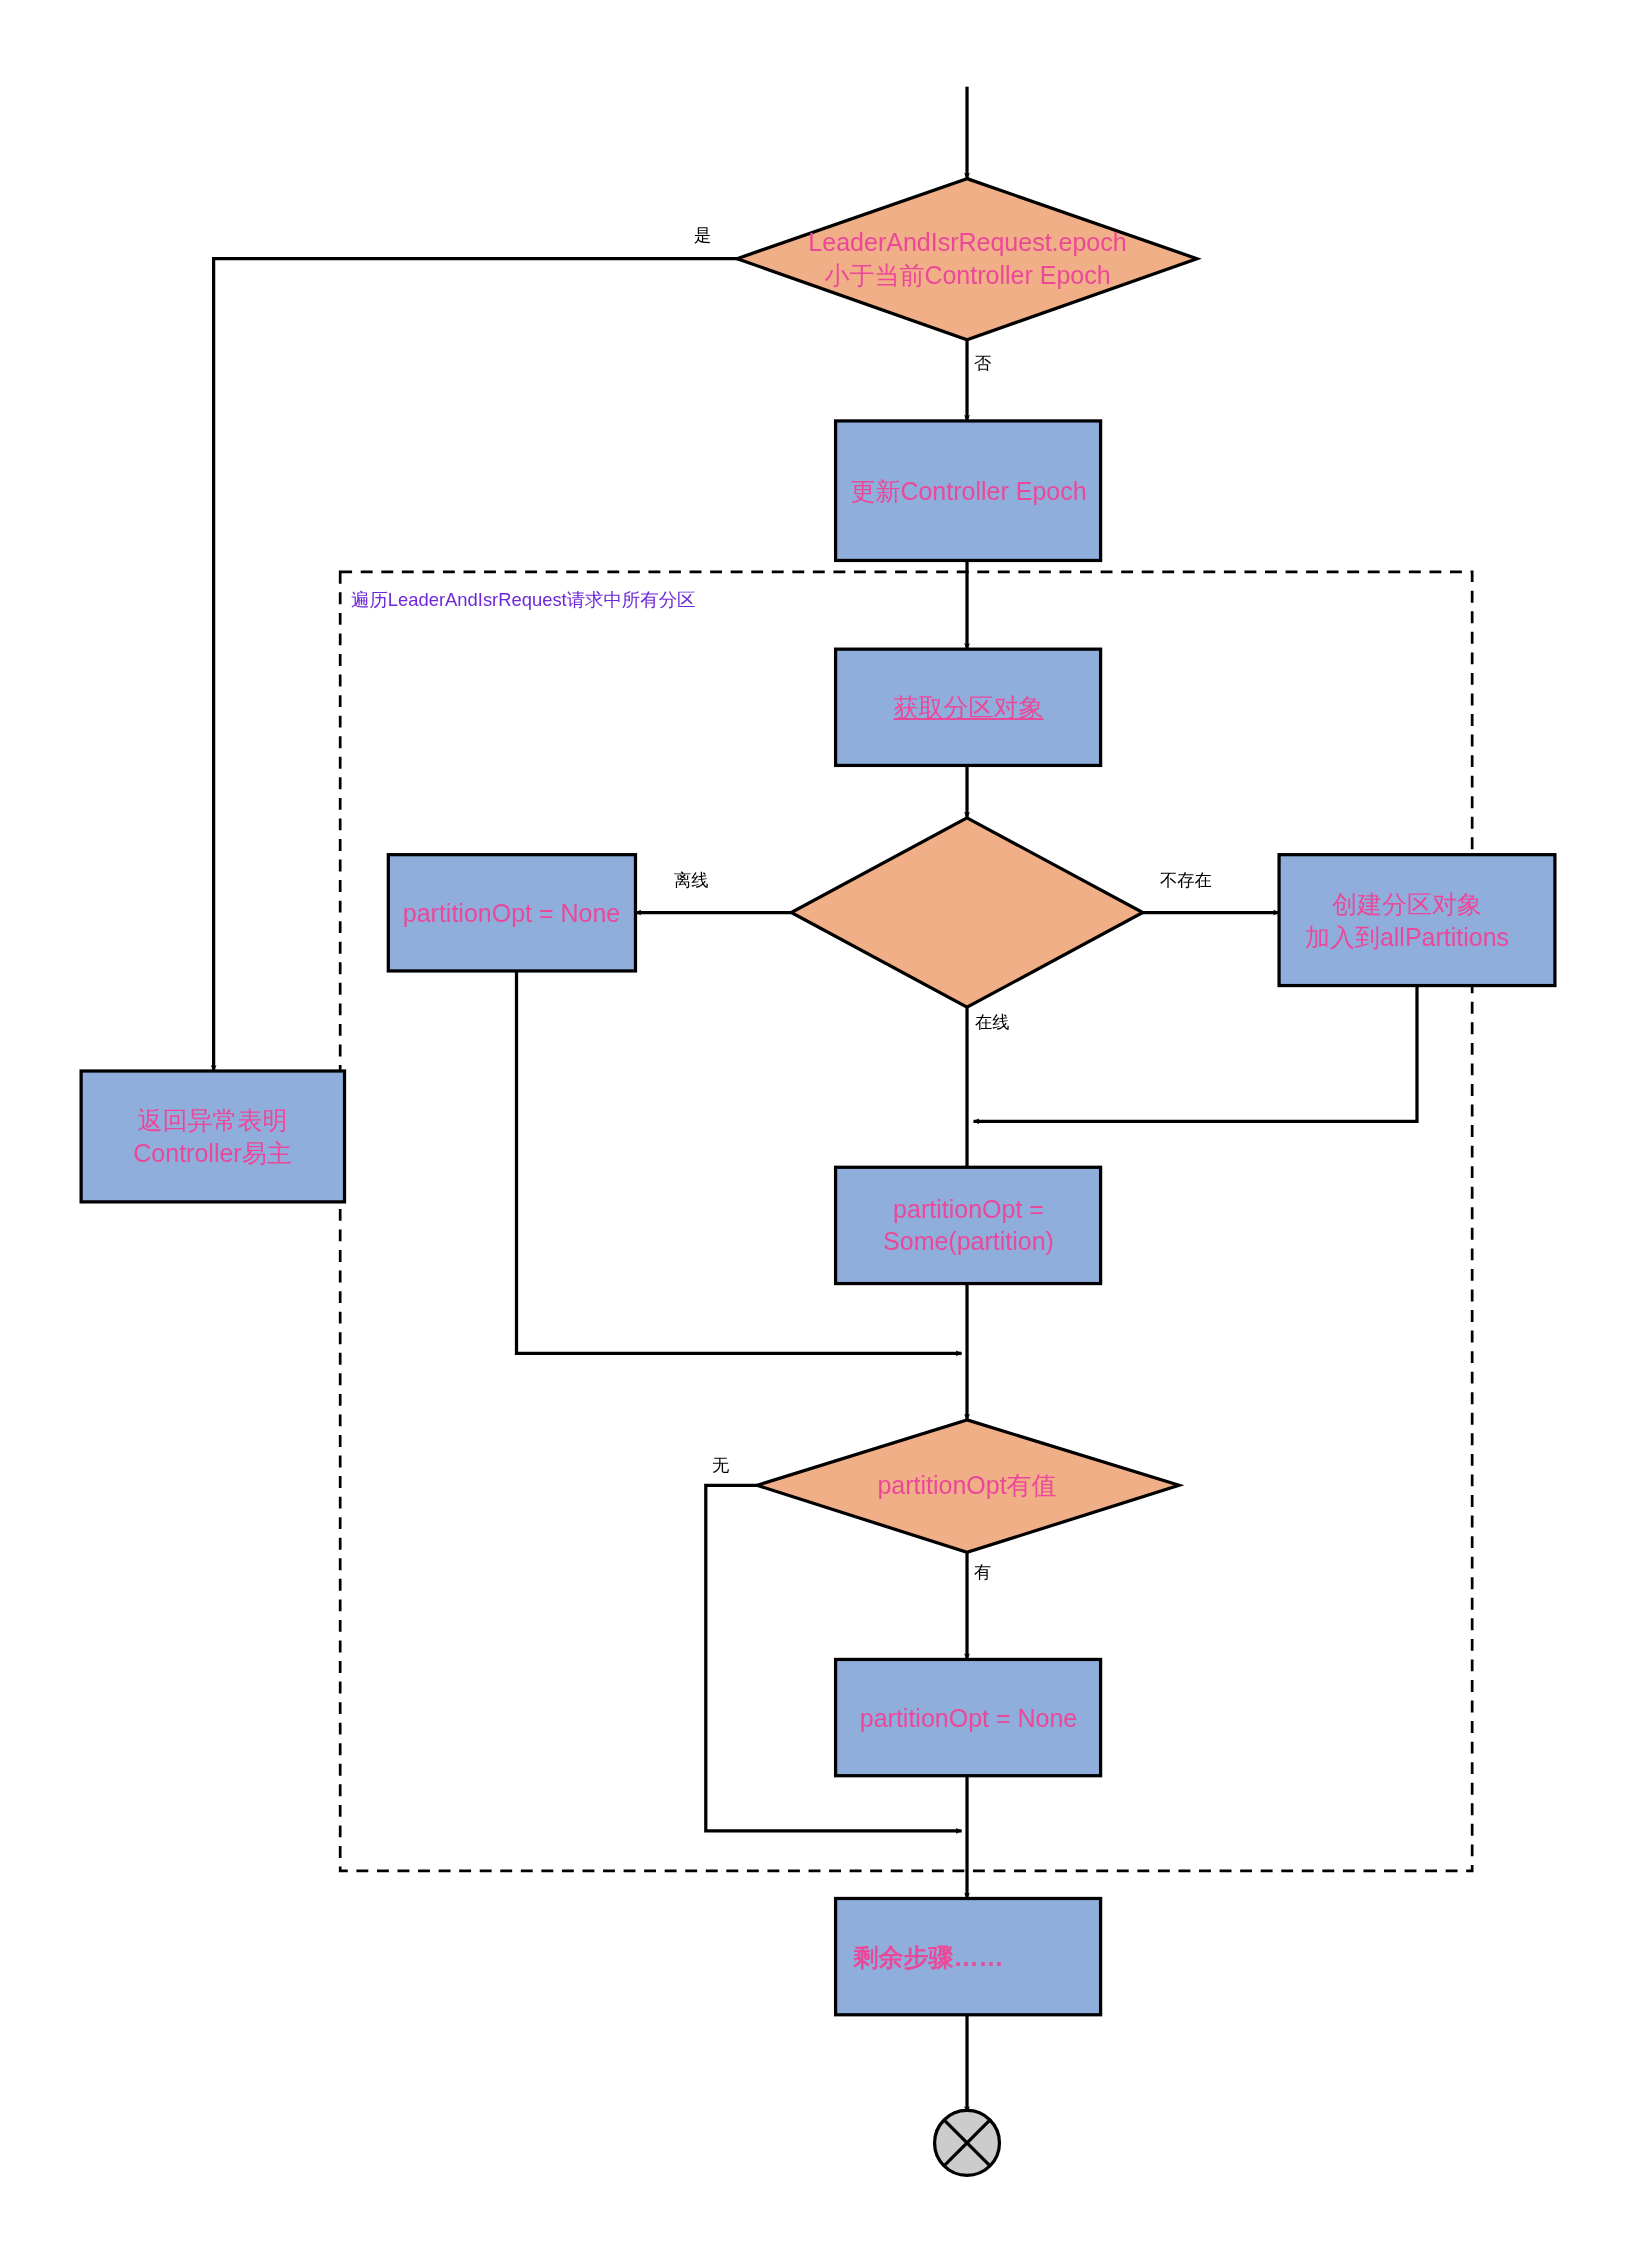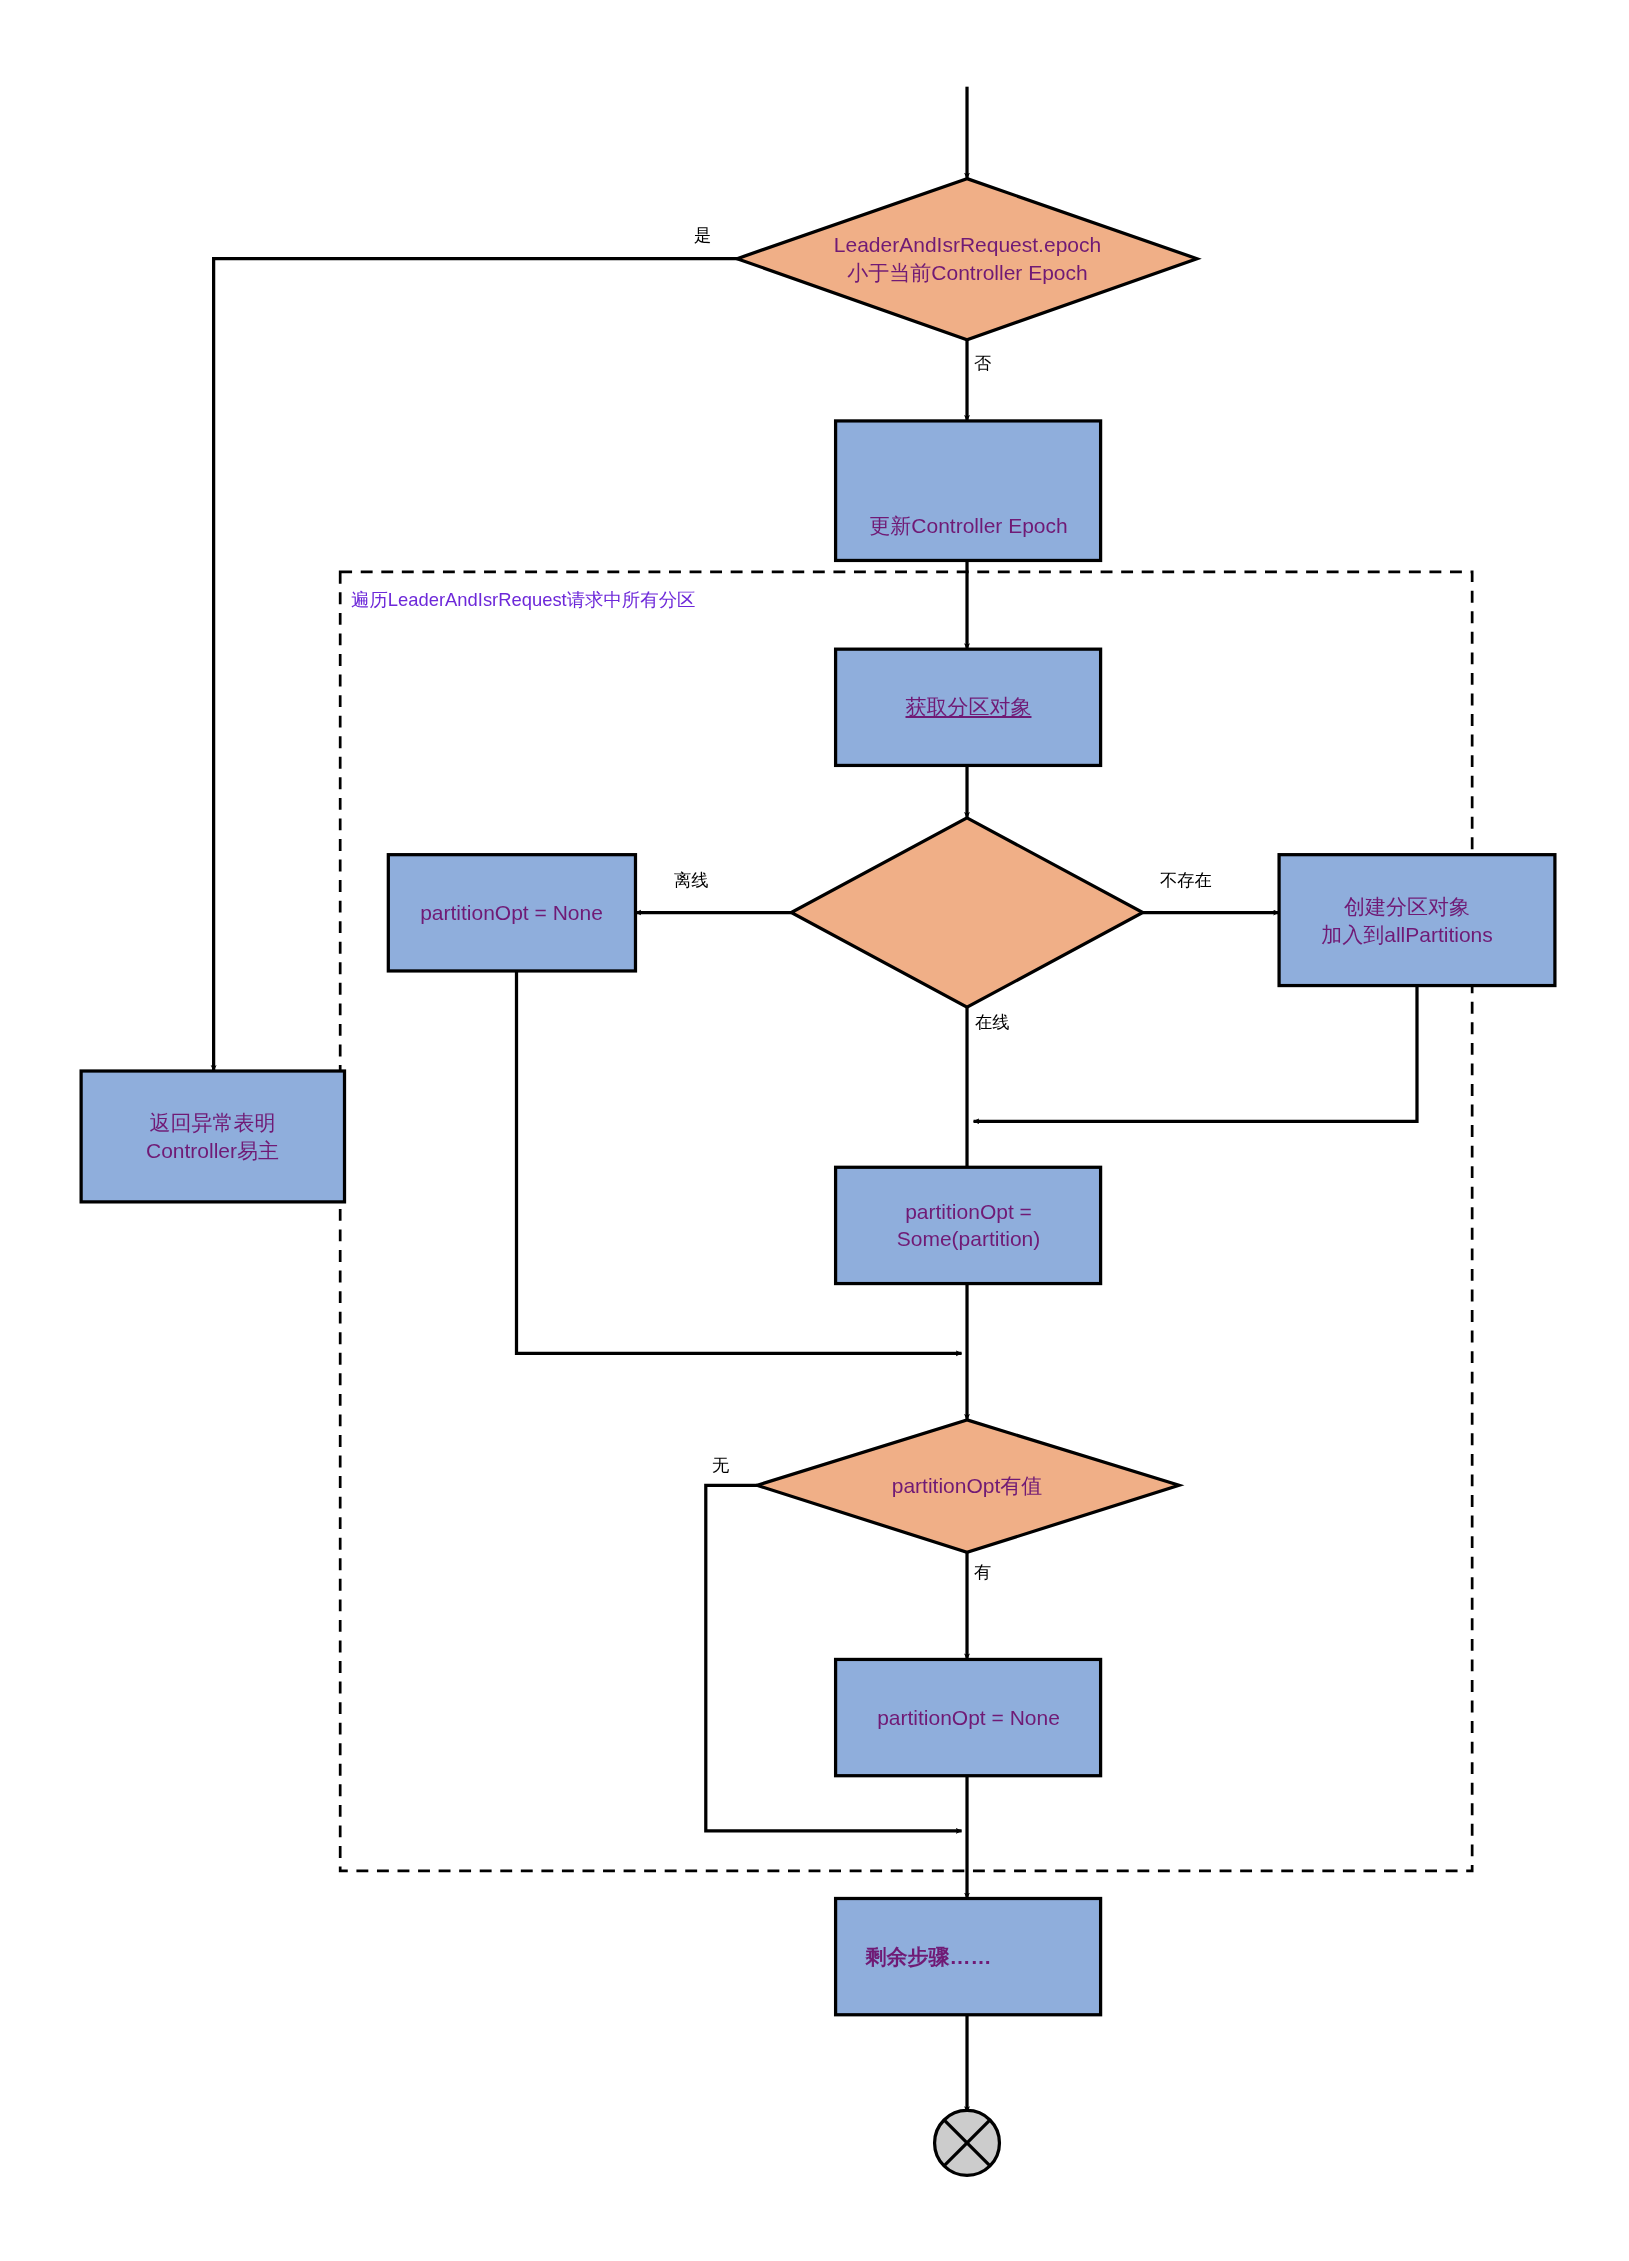--- a/index.html
+++ b/index.html
@@ -21,22 +21,22 @@
     left: 0;
     width: 1629px;
     height: 2261px;
   }
   .node-label {
     position: absolute;
     display: flex;
     align-items: center;
     justify-content: center;
     text-align: center;
-    color: #701a75;
-    font-size: 21px;
+    color: #ec4899;
+    font-size: 25px;
     line-height: 1.30;
     white-space: pre-line;
     pointer-events: none;
   }
   .edge-label {
     position: absolute;
     color: #000000;
     font-size: 17.3px;
     line-height: 1.1;
     white-space: nowrap;
@@ -120,21 +120,21 @@
       <line x1="1745" y1="3919" x2="1831" y2="4005" stroke="#000000" stroke-width="6"></line>
       <line x1="1831" y1="3919" x2="1745" y2="4005" stroke="#000000" stroke-width="6"></line>
     </g>
   </svg>
 
   <div class="group-label" style="left:351px; top:590px;">遍历LeaderAndIsrRequest请求中所有分区</div>
 
   <div class="node-label" style="left:774px; top:211px; width:387px; height:95px;">LeaderAndIsrRequest.epoch
 小于当前Controller Epoch</div>
 
-  <div class="node-label" style="left:836px; top:421px; width:265px; height:140px;margin-top:35px;">更新Controller Epoch</div>
+  <div class="node-label" style="left:836px; top:421px; width:265px; height:140px;">更新Controller Epoch</div>
 
   <div class="node-label" style="left:836px; top:649px; width:265px; height:116px;text-decoration:underline;">获取分区对象</div>
 
 
   <div class="node-label" style="left:388px; top:855px; width:247px; height:116px;">partitionOpt = None</div>
 
   <div class="node-label" style="left:1279px; top:855px; width:256px; height:131px;">创建分区对象
 加入到allPartitions</div>
 
   <div class="node-label" style="left:81px; top:1071px; width:263px; height:131px;">返回异常表明

